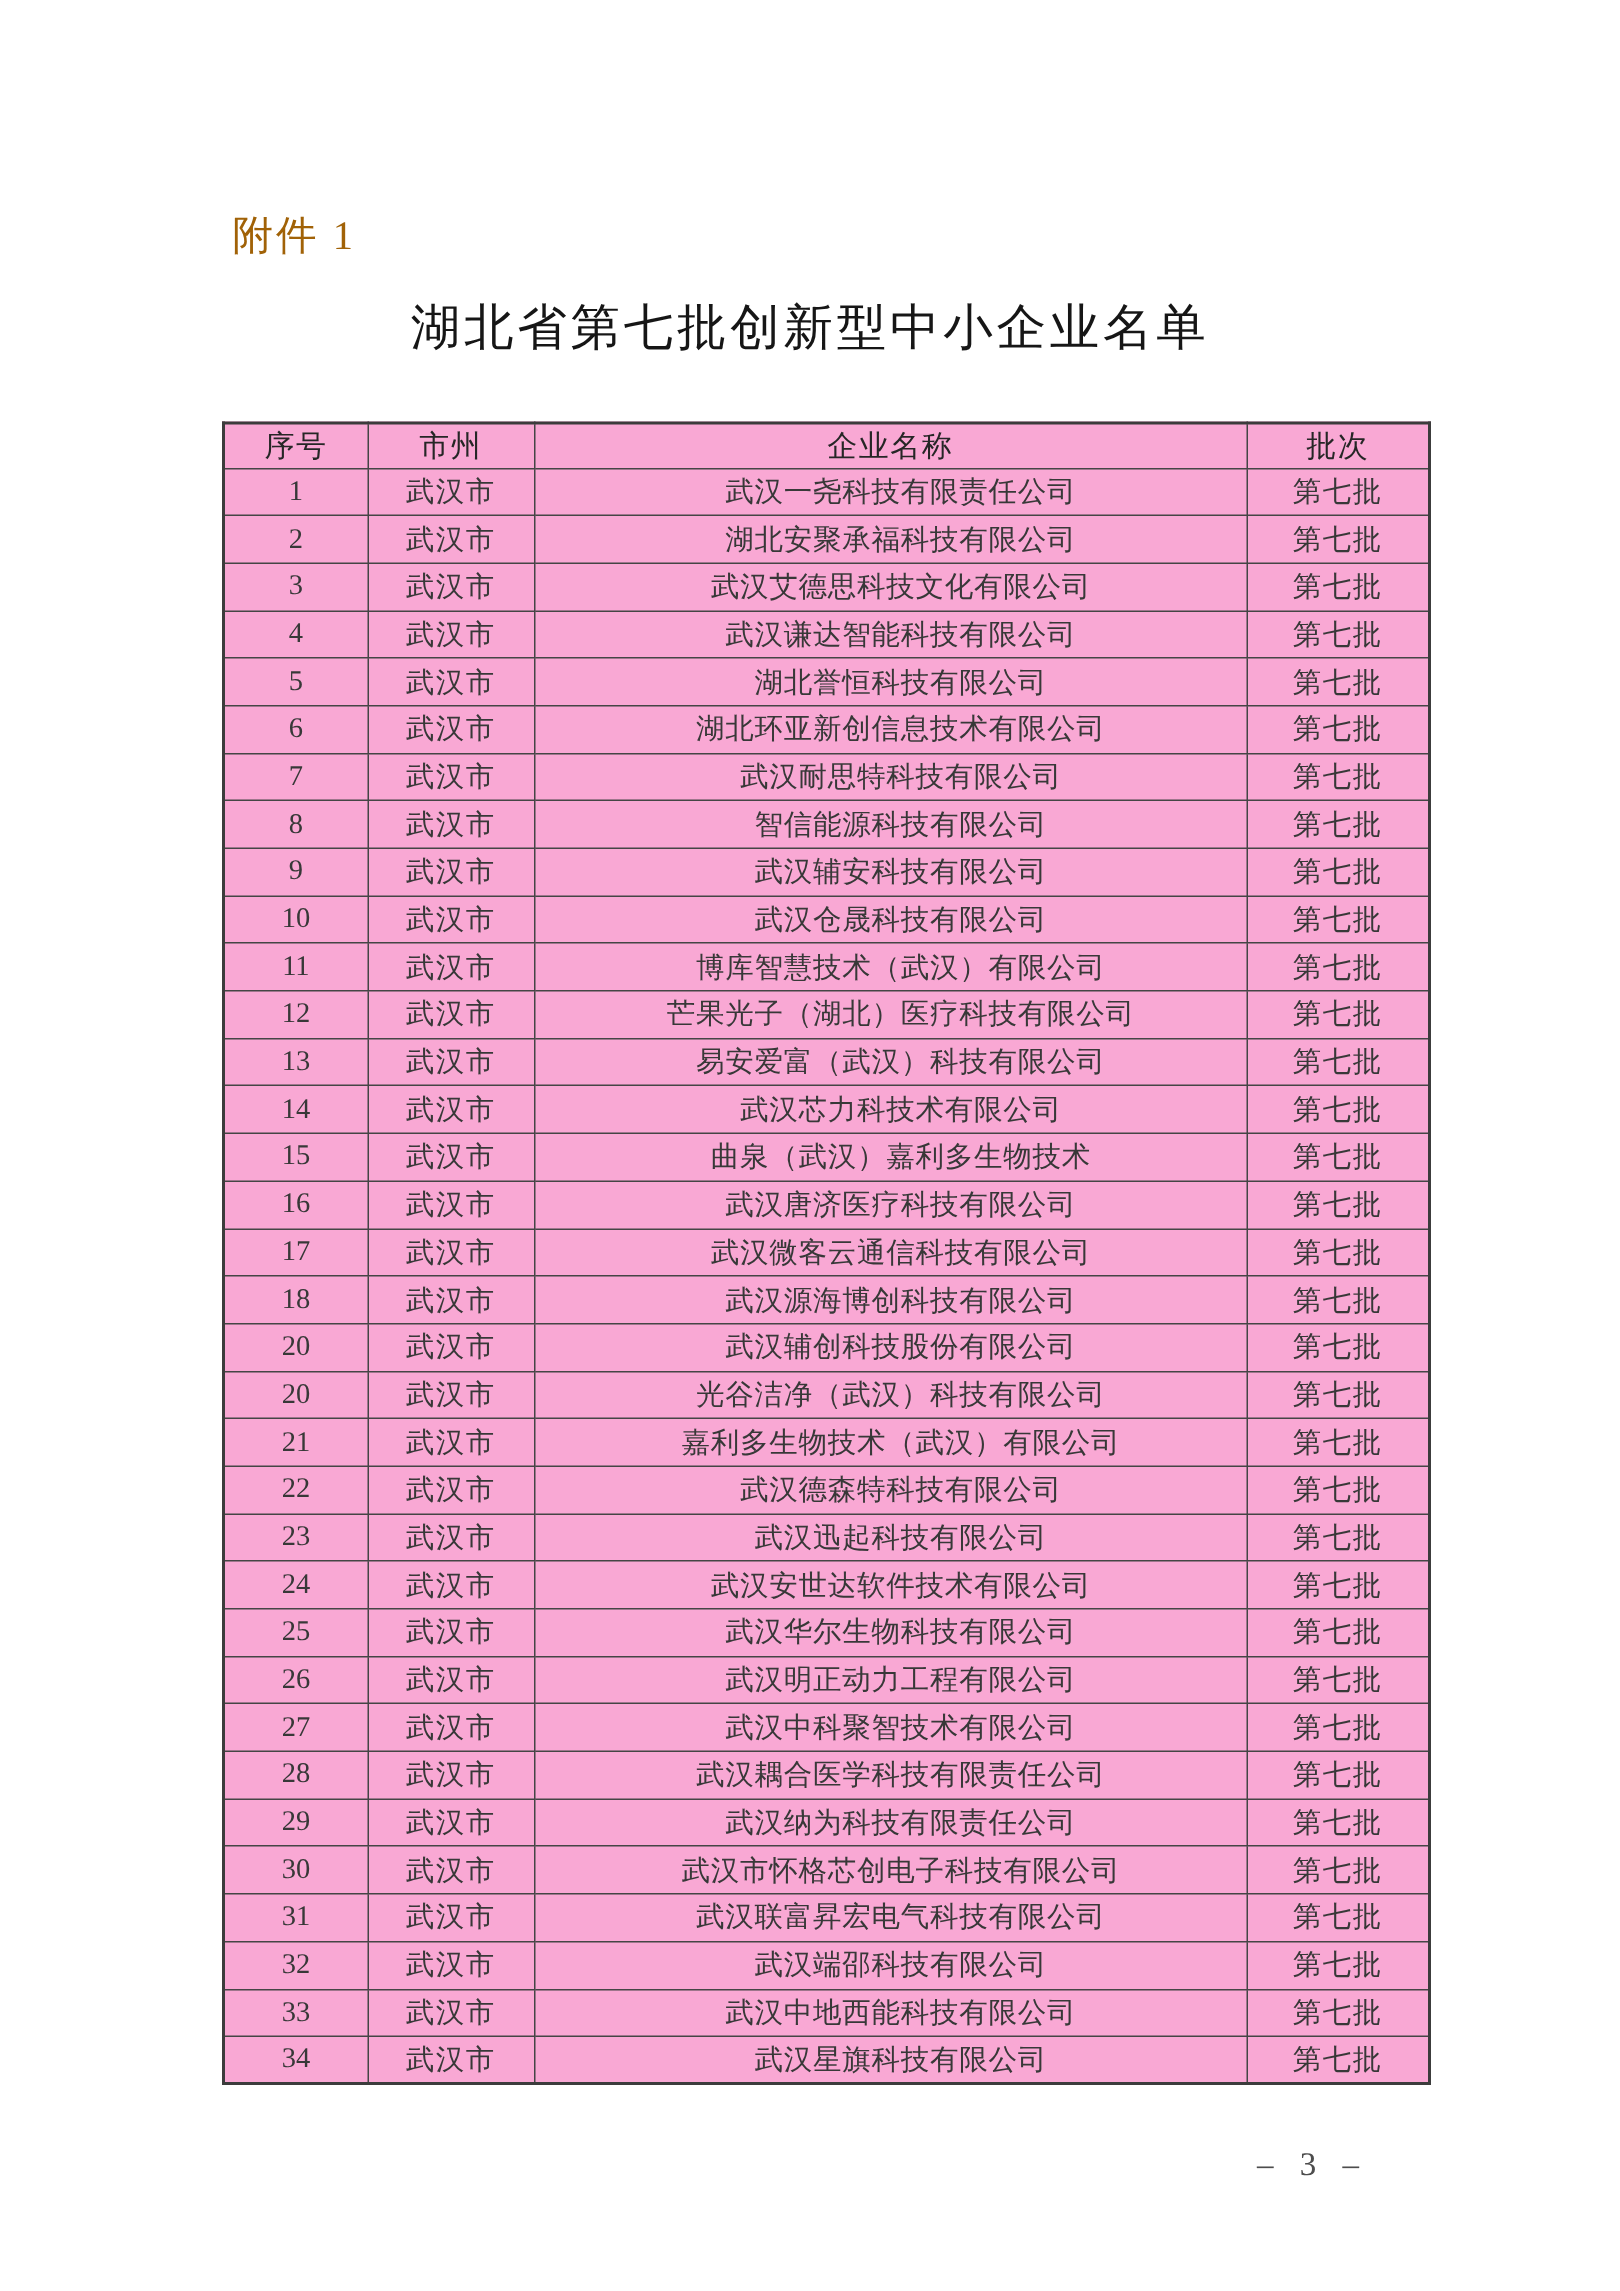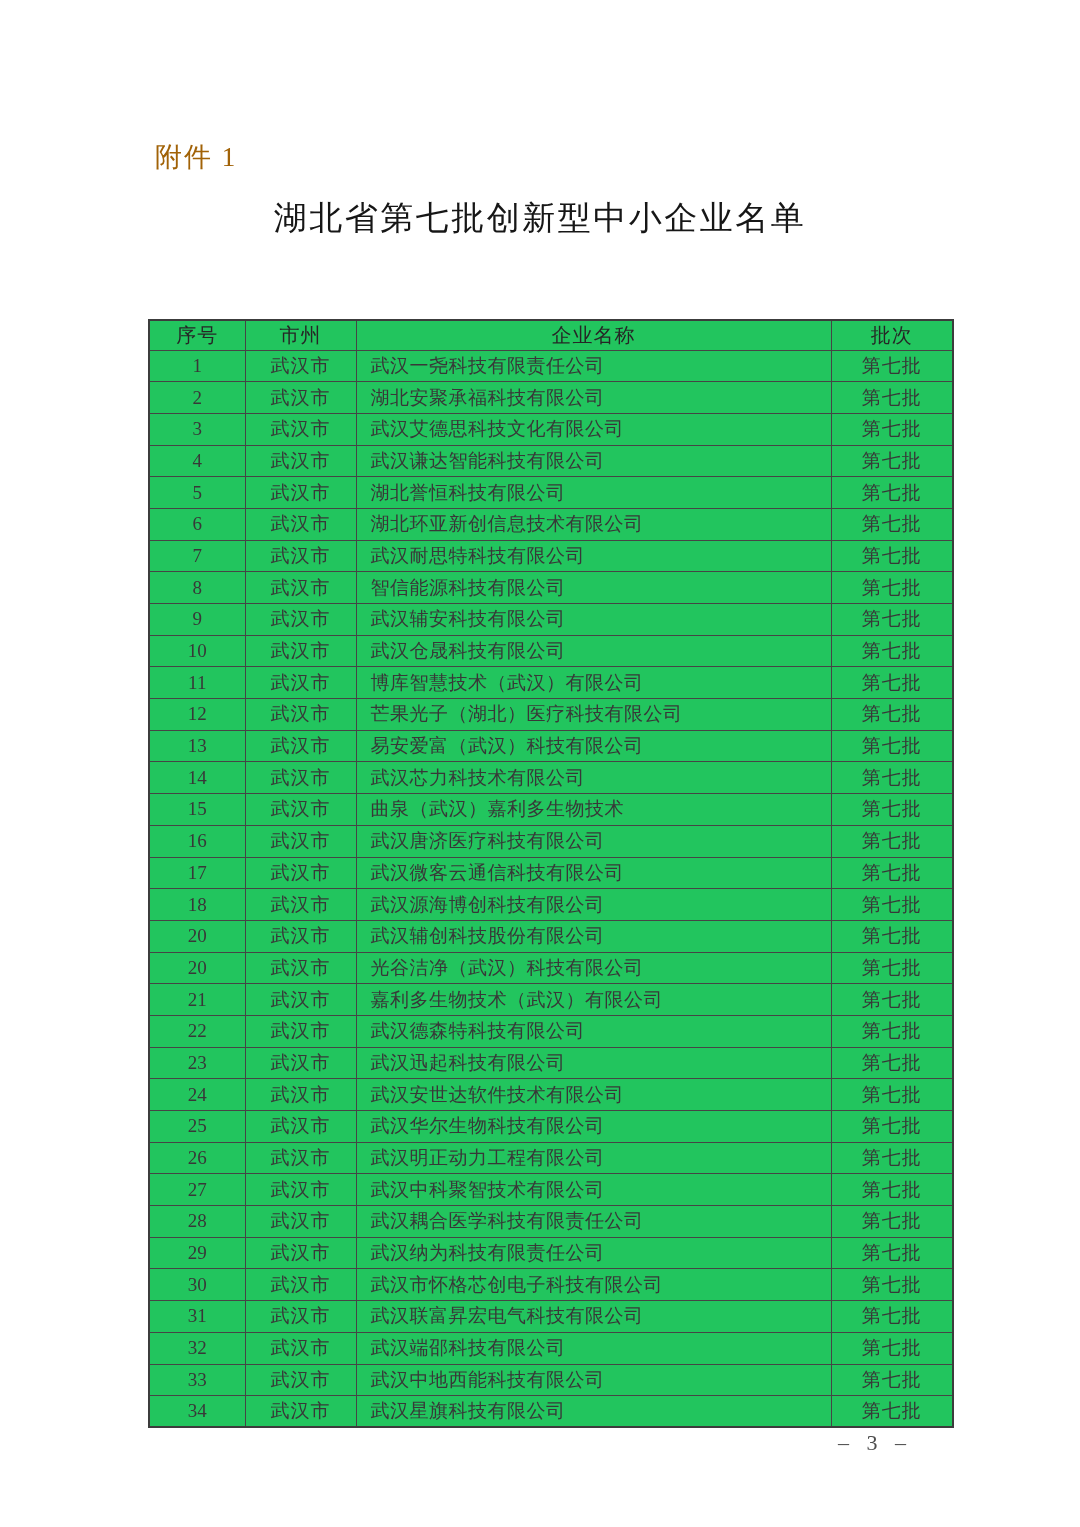--- a/index.html
+++ b/index.html
@@ -36,22 +36,21 @@
     color: #161616;
     letter-spacing: 2.5px;
   }
   table.company-table {
     position: absolute;
     left: 148px;
     top: 281px;
     width: 804px;
     border-collapse: collapse;
     table-layout: fixed;
-    background: #22c55e;
-    margin-top: 38px;
+    background: #f9a8d4;
   }
   table.company-table col.c-no      { width: 96px; }
   table.company-table col.c-city    { width: 111px; }
   table.company-table col.c-company { width: 475px; }
   table.company-table col.c-batch   { width: 122px; }
   table.company-table th,
   table.company-table td {
     border: 1px solid #454545;
     font-weight: 400;
     vertical-align: middle;
@@ -71,21 +70,21 @@
     font-size: 19px;
     color: #383838;
   }
   td.col-no {
     text-align: center;
     font-size: 20px;
     color: #2f2f2f;
   }
   td.col-city { text-align: center; letter-spacing: 1px; }
   td.col-company {
-    text-align: left;
+    text-align: center;
     padding-left: 14px;
     letter-spacing: 0.5px;
   }
   td.col-batch { text-align: center; font-size: 18px; letter-spacing: 1px; }
   .page-number {
     position: absolute;
     top: 1430px;
     left: 838px;
     font-size: 22px;
     color: #4d4d4d;

